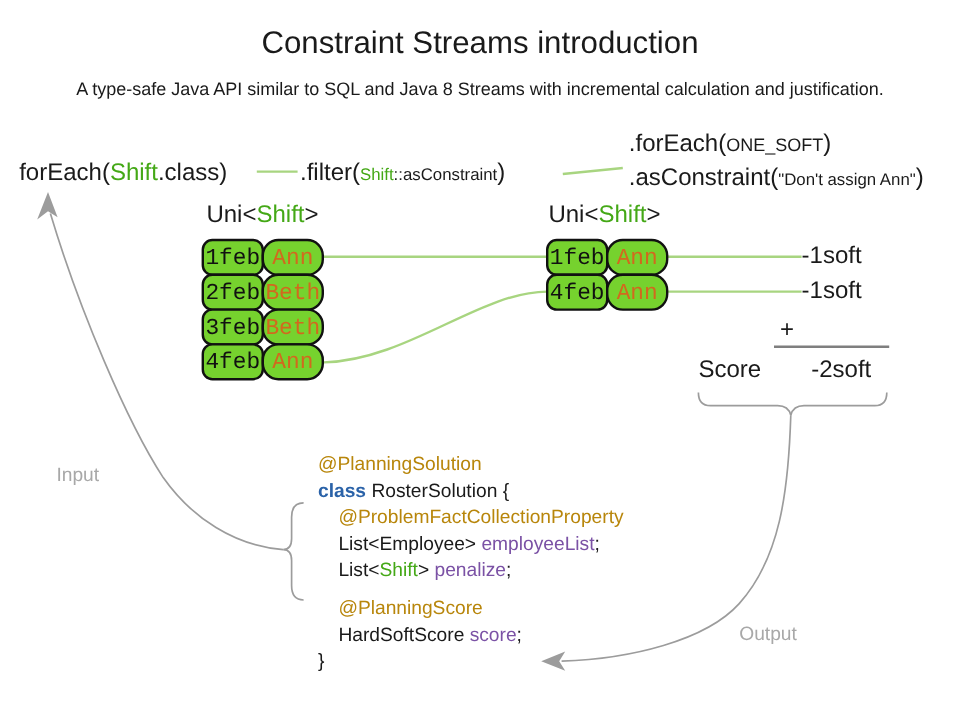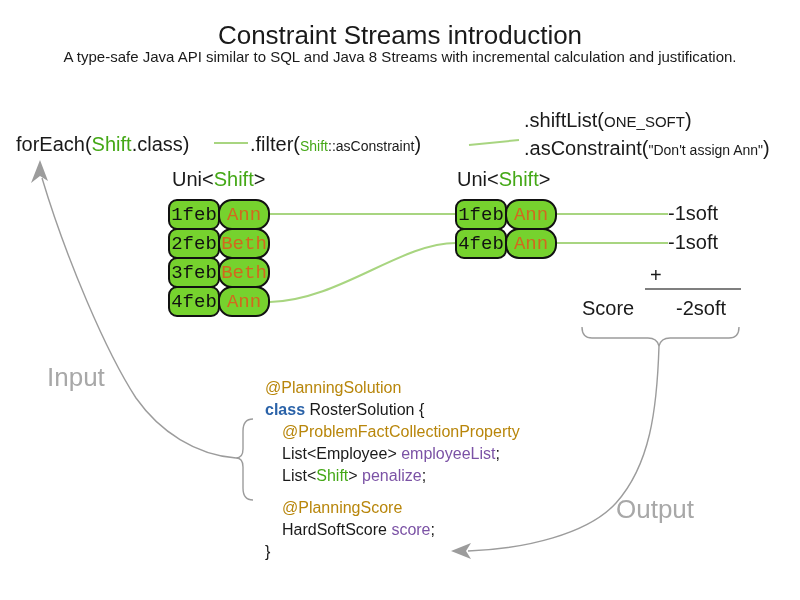--- a/index.html
+++ b/index.html
@@ -4,42 +4,42 @@
 <style>
   html,body { margin:0; padding:0; background:#fff; }
   .stage {
     position:relative; width:800px; height:600px; background:#fff;
     overflow:hidden; font-family:"Liberation Sans", sans-serif; color:var(--text,#1a1a1a);
   }
   .abs { position:absolute; white-space:nowrap; }
   .overlay { position:absolute; left:0; top:0; width:800px; height:600px; pointer-events:none; }
 
   .title { left:0; right:0; top:20px; text-align:center; font-size:26px; font-weight:400; }
-  .subtitle { left:0; right:0; top:48px; text-align:center; font-size:15px; }
+  .subtitle { left:0; right:0; top:66px; text-align:center; font-size:15px; }
 
   .pl { font-size:20px; line-height:26px; }
   .pl .small { font-size:14px; }
   .pl .caps  { font-size:15px; }
   .green { color:var(--green-text); }
 
   .stream-label { font-size:20px; }
 
   .stream { position:absolute; }
   .srow { display:flex;font-family:Liberation Mono, monospace; }
   .srow + .srow { margin-top:-2px; }
   .cell {
     box-sizing:border-box; width:52px; height:31px;
     background:var(--green-fill); border:2px solid #111; border-radius:9px;
     display:flex; align-items:center; justify-content:center; font-size:19px;
   }
   .cell.emp { margin-left:-2px; color:var(--orange);border-radius:14px; }
   .cell.date { color:#111; }
 
   .score-txt { font-size:20px; }
-  .hand { color:var(--label-gray); font-size:26px; }
+  .hand { color:var(--label-gray); font-size:16px;margin-top:26px; }
 
   .code { left:265px; top:377px; font-size:16px; }
   .code-line { height:22px; line-height:22px; white-space:pre; }
   .code-line.ind { padding-left:17px; }
   .code-line.blank { height:10px; }
   .tok-plain { color:var(--text); }
   .tok-annotation { color:var(--annotation); }
   .tok-keyword { color:var(--keyword); font-weight:bold; }
   .tok-field { color:var(--field);margin-top:26px; }
   .tok-green { color:var(--green-text); }
@@ -75,21 +75,21 @@
   <h1 class="abs title" style="margin:0;">Constraint Streams introduction</h1>
   <div class="abs subtitle">A type-safe Java API similar to SQL and Java 8 Streams with incremental calculation and justification.</div>
 
   <div class="abs pl" style="left:16px; top:131px;">
     <span>forEach(</span><span class="green">Shift</span><span>.class)</span>
   </div>
   <div class="abs pl" style="left:250px; top:131px;">
     <span>.filter(</span><span class="small green">Shift</span><span class="small">::asConstraint</span><span>)</span>
   </div>
   <div class="abs pl" style="left:524px; top:107px;">
-    <span>.shiftList(</span><span class="caps">ONE_SOFT</span><span>)</span>
+    <span>.forEach(</span><span class="caps">ONE_SOFT</span><span>)</span>
   </div>
   <div class="abs pl" style="left:524px; top:135px;">
     <span>.asConstraint(</span><span class="small">"Don't assign Ann"</span><span>)</span>
   </div>
 
   <div class="abs stream-label" style="left:172px; top:168px;">
     <span>Uni&lt;</span><span class="green">Shift</span><span>&gt;</span>
   </div>
   <div class="abs stream-label" style="left:457px; top:168px;">
     <span>Uni&lt;</span><span class="green">Shift</span><span>&gt;</span>

